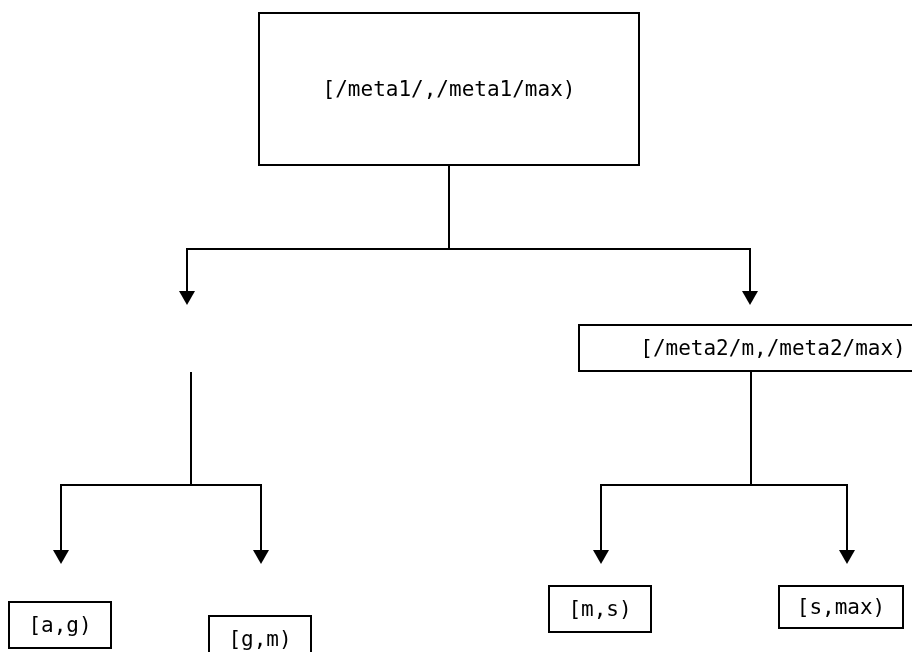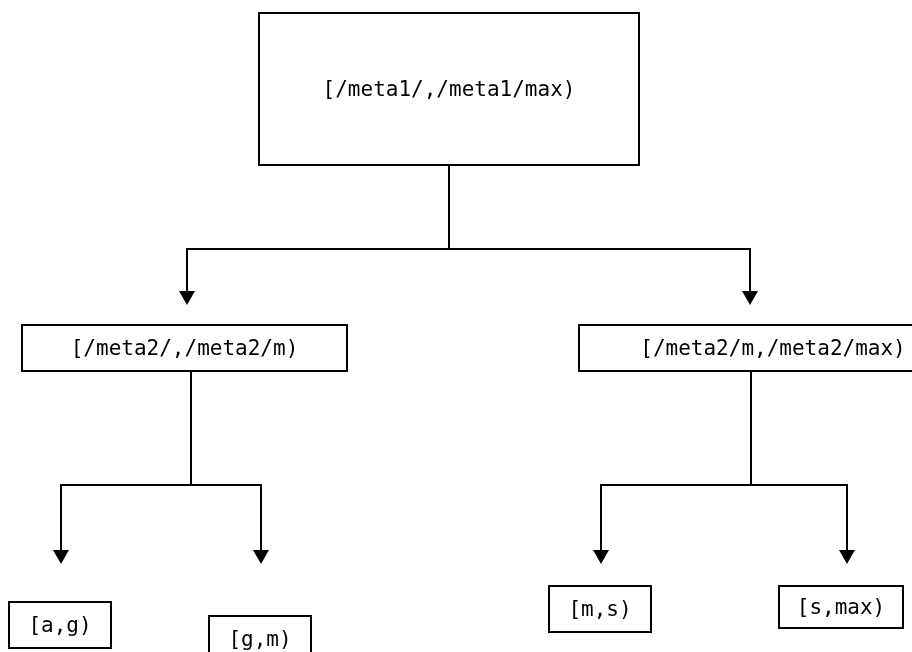--- a/index.html
+++ b/index.html
@@ -66,23 +66,20 @@
   <div class="edge-h" style="left:186px; top:248px; width:564px;"></div>
 
   <div class="edge-v" style="left:186px; top:248px; height:46px;"></div>
 
   <div class="arrowhead" style="left:179px; top:291px;"></div>
 
   <div class="edge-v" style="left:749px; top:248px; height:46px;"></div>
 
   <div class="arrowhead" style="left:742px; top:291px;"></div>
 
-  <div class="node node-mid" style="left:21px; top:324px; width:327px; height:48px;">
-    <span class="node-label">[/meta2/,/meta2/m)</span>
-  </div>
 
   <div class="node node-mid" style="left:578px; top:324px; width:390px; height:48px;">
     <span class="node-label">[/meta2/m,/meta2/max)</span>
   </div>
 
   <div class="edge-v" style="left:190px; top:372px; height:114px;"></div>
 
   <div class="edge-h" style="left:60px; top:484px; width:202px;"></div>
 
   <div class="edge-v" style="left:60px; top:484px; height:69px;"></div>

